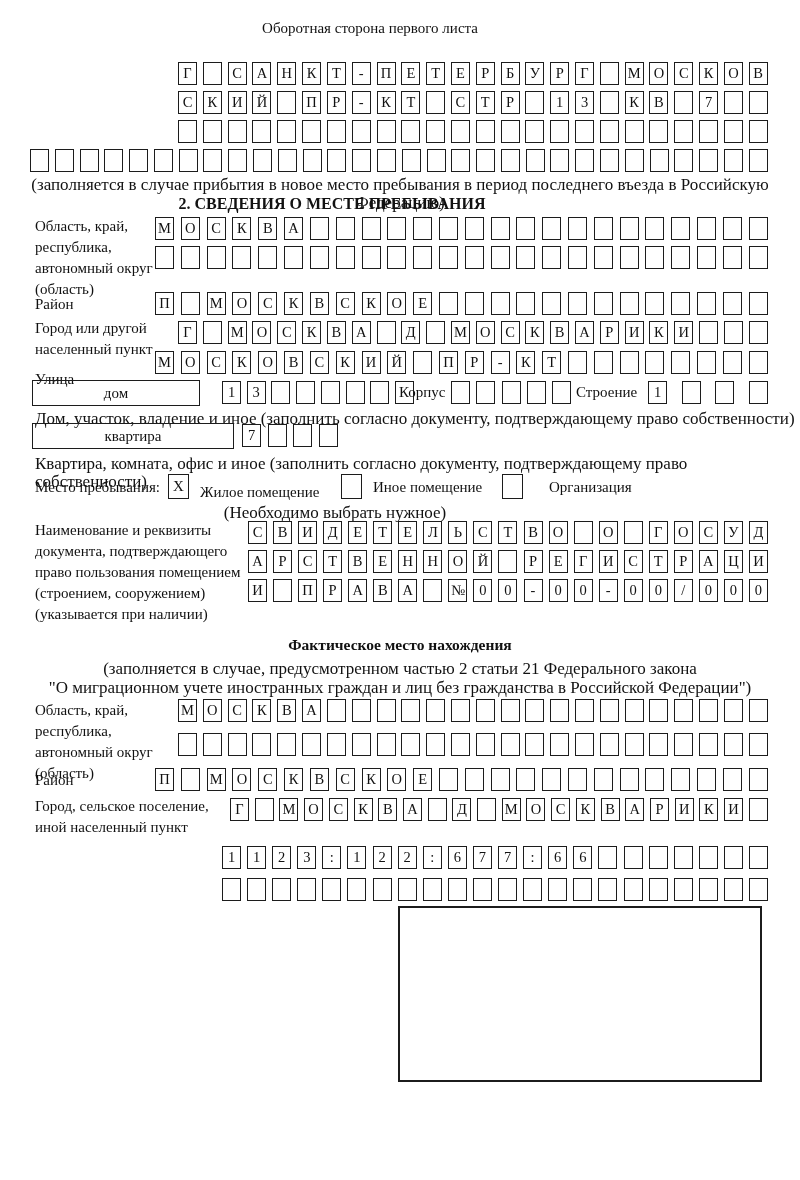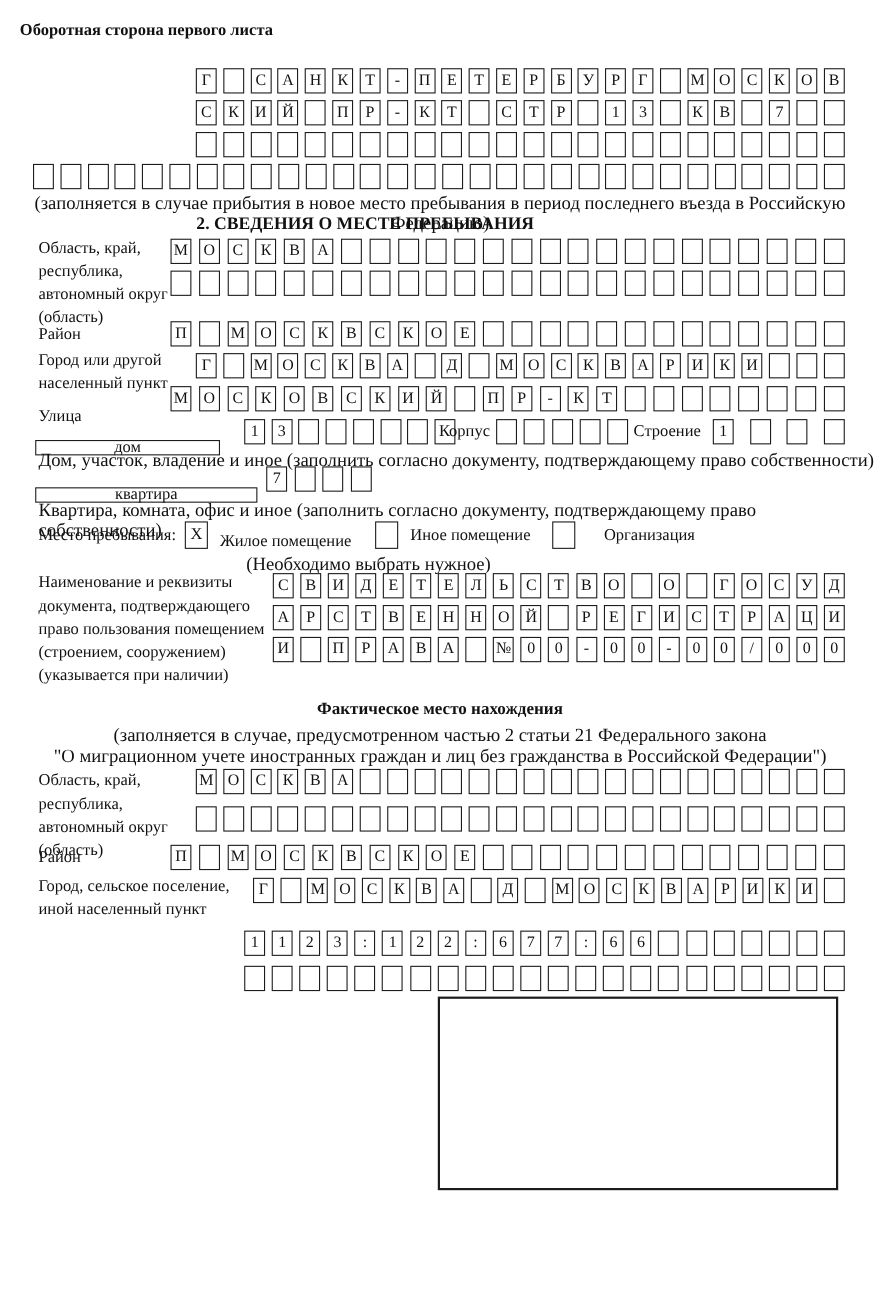--- a/index.html
+++ b/index.html
@@ -13,35 +13,35 @@
   .center{text-align:center;}
   .heading{font-weight:bold;font-size:16px;}
   .cells{display:flex;justify-content:space-between;}
   .cell{
     flex:none;width:19px;height:23px;box-sizing:border-box;
     border:1.6px solid #1c1c1c;background:#fff;
     display:flex;align-items:center;justify-content:center;
     font-size:14.5px;line-height:1;
   }
   .widebox{
-    box-sizing:border-box;border:1.6px solid #1c1c1c;height:14px;
-    display:flex;align-items:center;justify-content:center;font-size:15px;margin-top:20px;
+    box-sizing:border-box;border:1.6px solid #1c1c1c;height:26px;
+    display:flex;align-items:center;justify-content:center;font-size:15px;
   }
   .checkbox{
     box-sizing:border-box;border:1.6px solid #1c1c1c;width:21px;height:25px;
     display:flex;align-items:center;justify-content:center;font-size:15px;
   }
   .stampbox{box-sizing:border-box;border:2px solid #1c1c1c;background:#fff;}
 </style>
 </head>
 <body>
 
 <div id="page">
 
-  <div class="abs label" style="top:18px;left:18px;width:740px;text-align:left;font-weight:bold;">Оборотная сторона первого листа</div>
+  <div class="abs label" style="top:18px;left:0;width:740px;text-align:center;">Оборотная сторона первого листа</div>
 
   <div class="abs cells" style="top:62px;left:178px;width:590px;">
       <span class="cell">Г</span>
       <span class="cell"></span>
       <span class="cell">С</span>
       <span class="cell">А</span>
       <span class="cell">Н</span>
       <span class="cell">К</span>
       <span class="cell">Т</span>
       <span class="cell">-</span>

